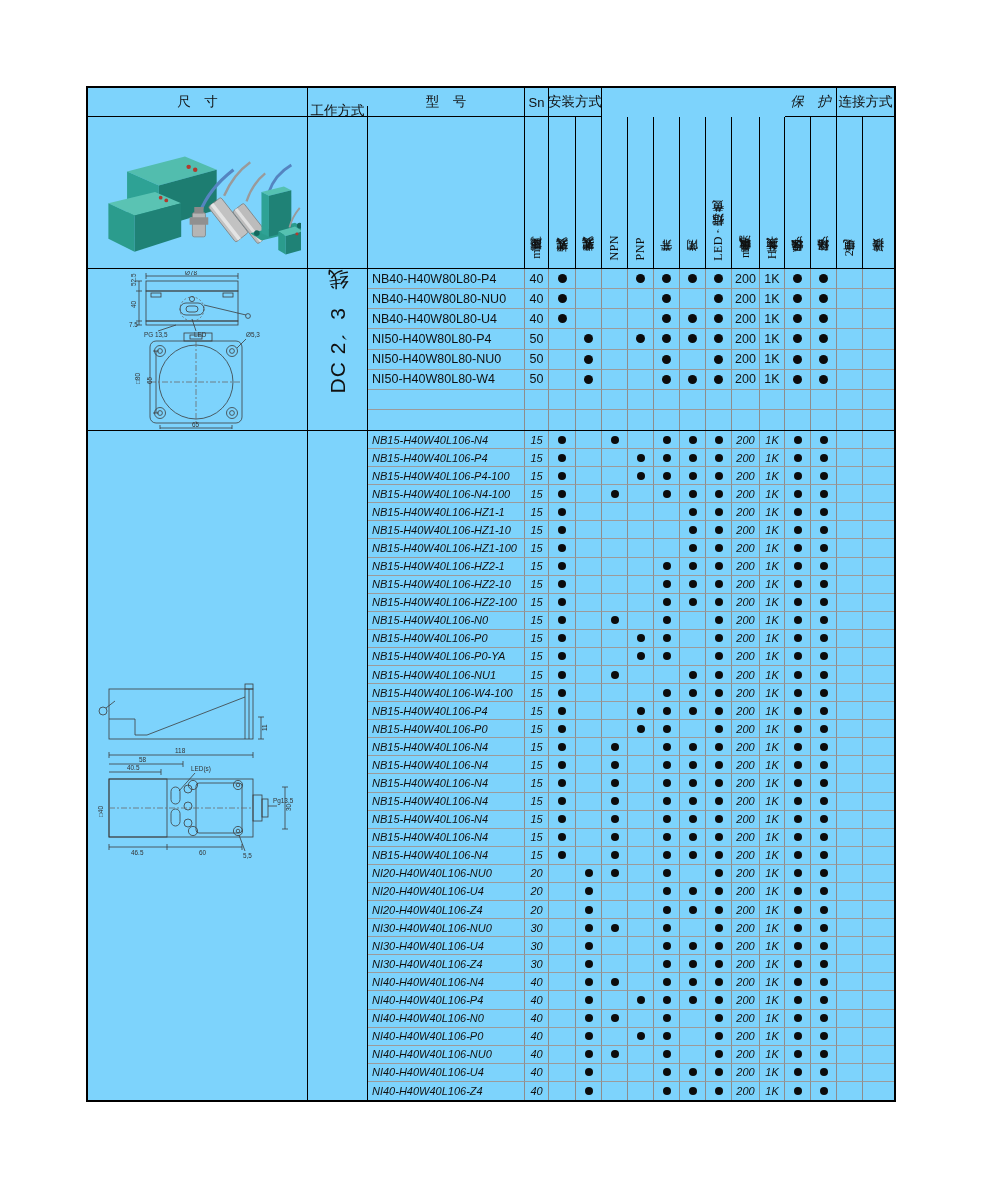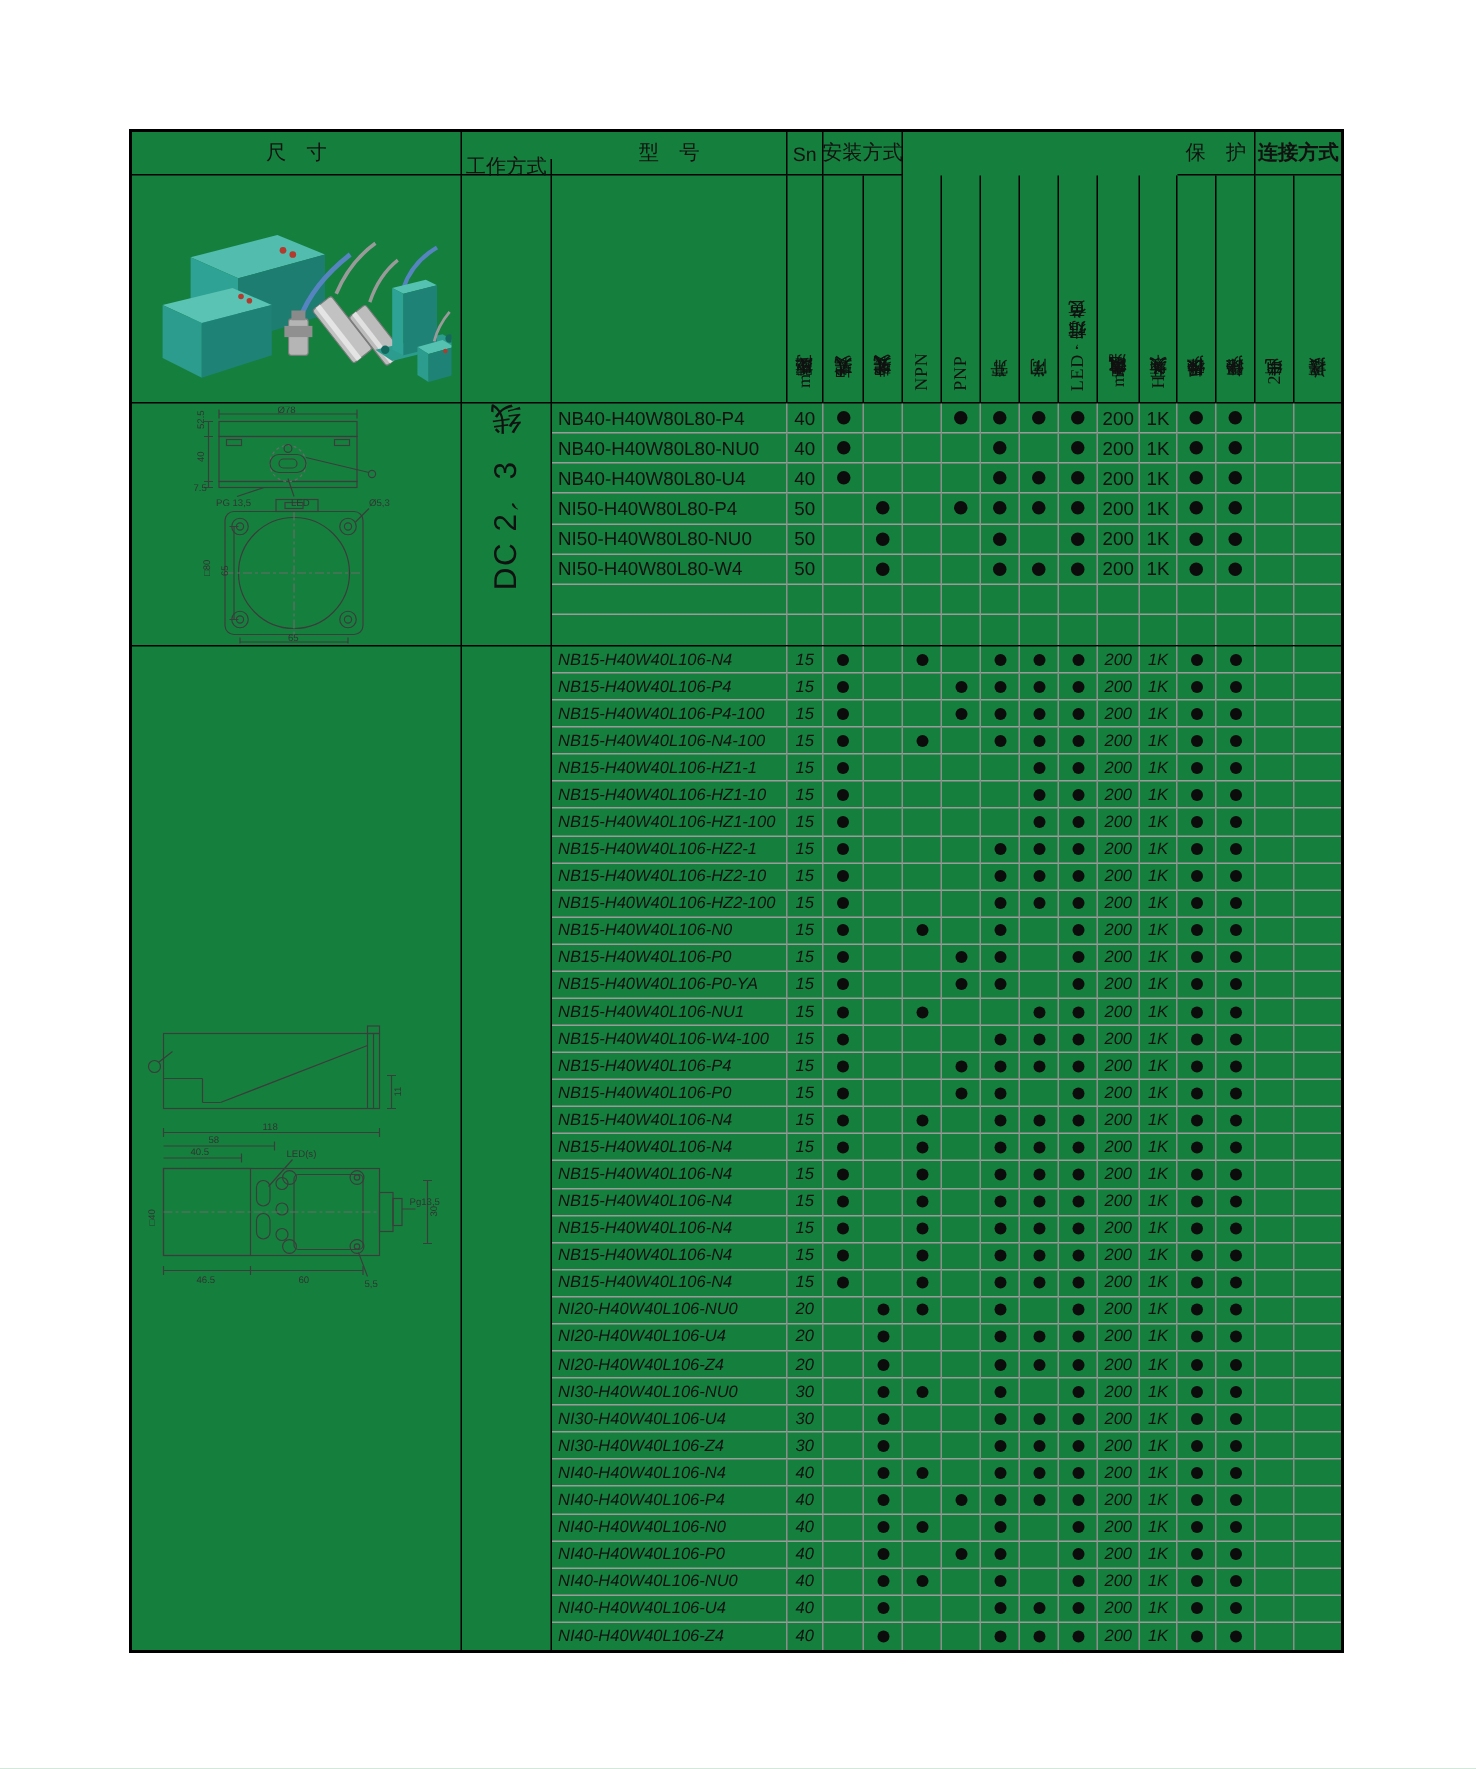--- a/index.html
+++ b/index.html
@@ -1,25 +1,25 @@
 <!DOCTYPE html>
 <html><head>
 <meta charset="utf-8">
 <style>
   html,body{margin:0;padding:0;background:#fff;}
   .sheet{position:relative;width:984px;height:1179px;background:#ffffff;overflow:hidden;
          font-family:"Liberation Sans","DejaVu Sans",sans-serif;color:#111;}
   .ptable{position:absolute;left:86px;top:86px;width:810px;height:1016px;box-sizing:border-box;
           border:2px solid #000;display:grid;
           grid-template-columns:220px 60px 157px 24px 27px 26px 26px 26px 26px 26px 26px 28px 25px 26px 26px 26px 1fr;
-          grid-template-rows:29px 152px 162px 1fr;background:#15803d;}
+          grid-template-rows:29px 152px 162px 1fr;background:#7dd3fc;}
   .hcell{box-sizing:border-box;border-right:1px solid #000;border-bottom:1px solid #000;
          display:flex;align-items:center;justify-content:center;
          font-family:"Liberation Serif","DejaVu Serif",serif;font-size:13.5px;white-space:nowrap;}
-  .hcell.last{border-right:none;font-weight:bold;}
+  .hcell.last{border-right:none;}
   .sn-head{font-family:"Liberation Sans","DejaVu Sans",sans-serif;font-size:13px;}
   .vcell{box-sizing:border-box;border-right:1px solid #000;border-bottom:1px solid #000;
          display:flex;justify-content:center;align-items:flex-end;padding-bottom:7px;overflow:hidden;}
   .vcell.last{border-right:none;}
   .vtext{writing-mode:vertical-rl;transform:rotate(180deg);font-size:12px;letter-spacing:0.5px;
          font-family:"Liberation Serif","DejaVu Serif",serif;white-space:nowrap;}
   .photo-cell{grid-column:1;grid-row:2;box-sizing:border-box;border-right:1px solid #000;border-bottom:1px solid #000;
          display:flex;align-items:center;justify-content:center;}
   .blank2{box-sizing:border-box;border-right:1px solid #000;border-bottom:1px solid #000;}
   .draw-cell{box-sizing:border-box;border-right:1px solid #000;display:flex;align-items:flex-start;justify-content:center;}
@@ -48,21 +48,21 @@
 <body>
 
 <div class="sheet">
   <div class="ptable">
 
     <div class="hcell" style="grid-column:1;grid-row:1;">尺　寸</div>
     <div class="hcell" style="grid-column:2;grid-row:1;margin-top:18px;">工作方式</div>
     <div class="hcell" style="grid-column:3;grid-row:1;">型　号</div>
     <div class="hcell sn-head" style="grid-column:4;grid-row:1;text-align:right;">Sn</div>
     <div class="hcell" style="grid-column:5/7;grid-row:1;">安装方式</div>
-    <div class="hcell" style="grid-column:14/16;grid-row:1;">保　护</div>
+    <div class="hcell" style="grid-column:14/16;grid-row:1;font-style:italic;">保　护</div>
     <div class="hcell last" style="grid-column:16/18;grid-row:1;">连接方式</div>
 
     <div class="photo-cell">
       <svg width="206" height="140" viewBox="0 0 220 150">
 
         <g>
           <polygon points="34,52 96,36 130,50 68,67" fill="#52bdae"></polygon>
           <polygon points="34,52 34,96 68,112 68,67" fill="#2ea295"></polygon>
           <polygon points="68,67 130,50 130,93 68,112" fill="#1d7d71"></polygon>
           <circle cx="100" cy="47" r="2.4" fill="#b23a2e"></circle>

